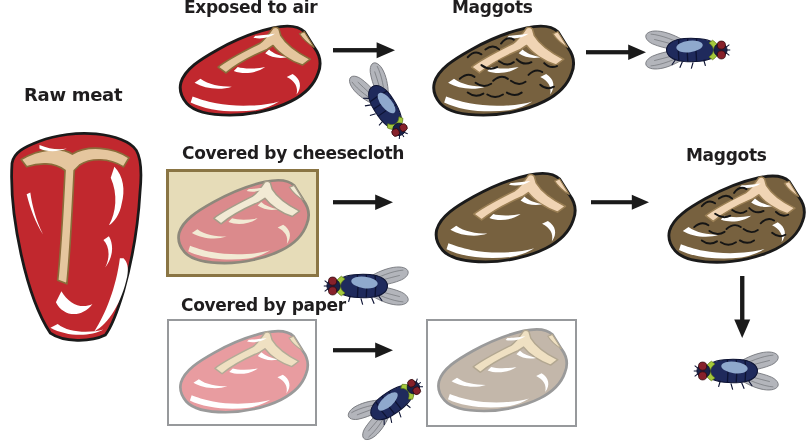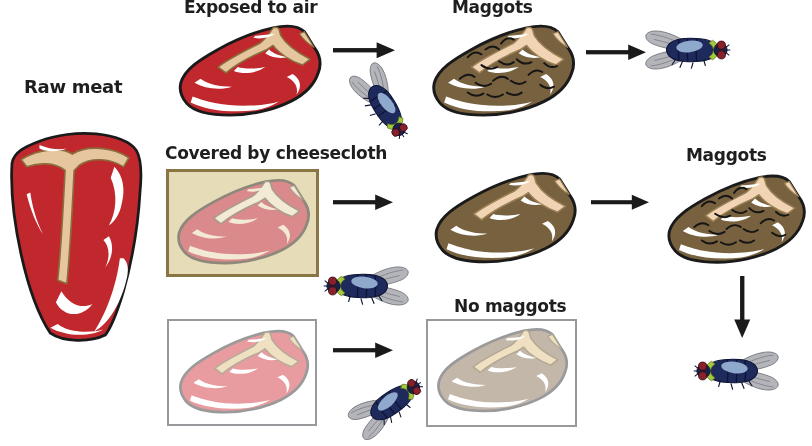--- a/index.html
+++ b/index.html
@@ -114,26 +114,26 @@
         <rect x="7" y="0" width="4.5" height="47" fill="var(--arrow_black)"></rect>
         <polygon points="1,45 9.2,64 17.5,45" fill="var(--arrow_black)"></polygon>
       </g>
     </defs>
   </svg>
 
   <div class="box box-cloth" style="left:166px;top:169px;width:153px;height:108px"></div>
   <div class="box box-paper" style="left:167px;top:319px;width:150px;height:107px"></div>
   <div class="box box-paper" style="left:426px;top:319px;width:151px;height:108px"></div>
 
-  <div class="lbl lbl-big" style="left:24px;top:77px">Raw meat</div>
+  <div class="lbl lbl-big" style="left:24px;top:85px">Raw meat</div>
   <div class="lbl" style="left:184px;top:-2px">Exposed to air</div>
   <div class="lbl" style="left:452px;top:-2px">Maggots</div>
-  <div class="lbl" style="left:165px;top:144px">Covered by cheesecloth</div>
+  <div class="lbl" style="left:182px;top:144px">Covered by cheesecloth</div>
   <div class="lbl" style="left:686px;top:146px">Maggots</div>
-  <div class="lbl" style="left:454px;top:297px">No maggots</div>
+  <div class="lbl" style="left:181px;top:296px">Covered by paper</div>
 
   <svg class="abs v-red" style="left:-2px;top:112px" width="156" height="234" viewBox="0 0 160 256">
       <use href="#steak-v"></use>
     </svg>
 
   <svg class="abs v-red" style="left:167px;top:20px" width="165" height="102" viewBox="0 0 160 104">
       <use href="#steak-h"></use>
     </svg>
 
   <svg class="abs v-brown" style="left:423px;top:20px" width="160" height="102" viewBox="0 0 160 104">

